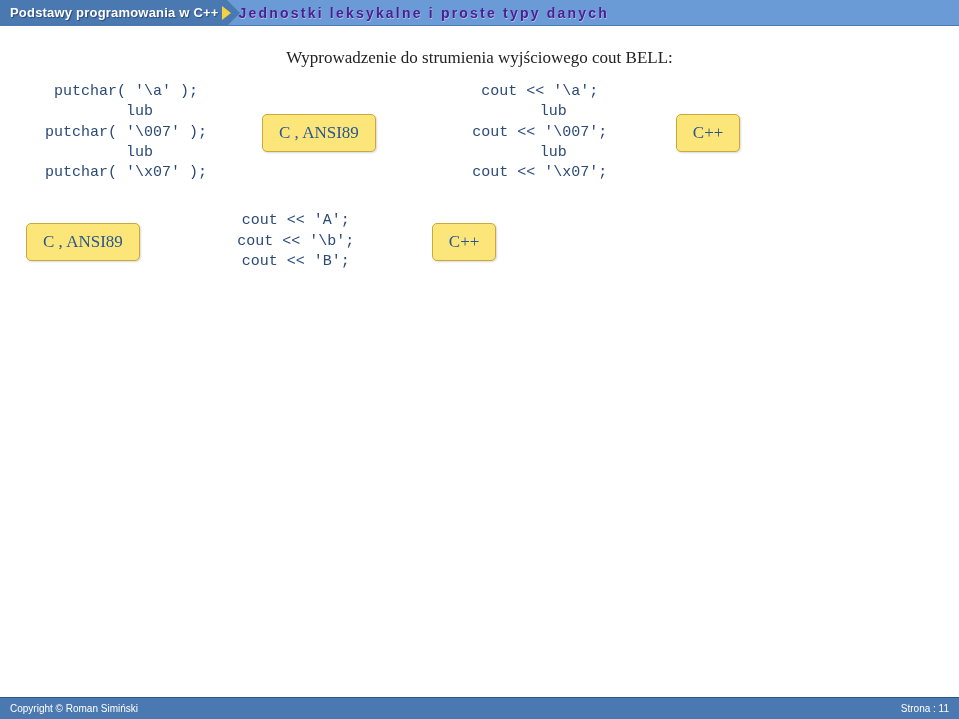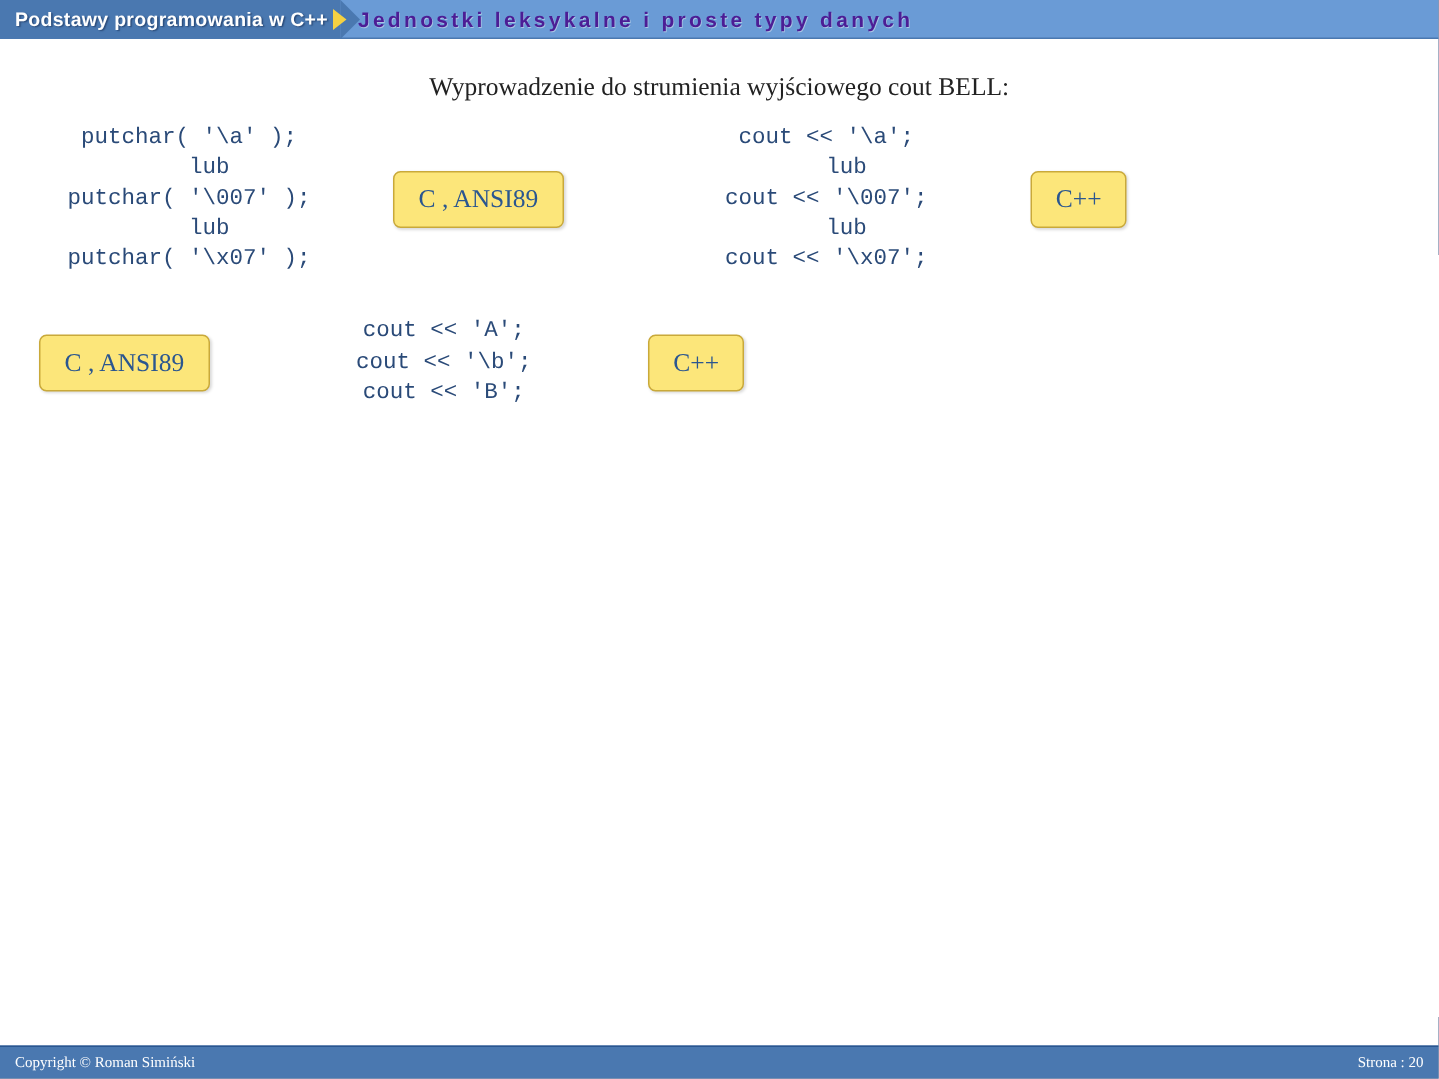--- a/index.html
+++ b/index.html
@@ -56,21 +56,21 @@
   .badge {
     background: #fce67a; border: 1px solid #c9a93a;
     border-radius: 5px; padding: 8px 16px; color: #2a5690;
     font-family: Georgia, serif; font-size: 17px;
     box-shadow: 1px 1px 2px rgba(0,0,0,0.15);
     white-space: nowrap;
   }
   .footer {
     background: #4a78b0; color: #fff; font-size: 10px;
     height: 22px; display: flex; align-items: center; justify-content: space-between;
-    padding: 0 10px; border-top: 1px solid #2a5690; font-family: Liberation Serif, serif;
+    padding: 0 10px; border-top: 1px solid #2a5690;
   }
   .footer .right { }
 </style>
 </head>
 <body>
 <div class="page">
 
 <div class="topbar">
   <div class="topbar-left">
     <span>Podstawy programowania w C++</span>
@@ -85,37 +85,37 @@
 
   <p class="lead">Wyprowadzenie do strumienia wyjściowego cout BELL:</p>
 
   <div class="row">
     <div class="codeblock">putchar( '\a' );
    lub
 putchar( '\007' );
    lub
 putchar( '\x07' );</div>
     <div class="badge">C , ANSI89</div>
-    <div class="codeblock" style="margin-left:39px">cout &lt;&lt; '\a';
+    <div class="codeblock" style="margin-left:28px">cout &lt;&lt; '\a';
    lub
 cout &lt;&lt; '\007';
    lub
 cout &lt;&lt; '\x07';</div>
     <div class="badge">C++</div>
   </div>
 
 
   <div class="row">
     <div class="badge">C , ANSI89</div>
     <div class="codeblock" style="margin-left:20px">cout &lt;&lt; 'A';
 cout &lt;&lt; '\b';
 cout &lt;&lt; 'B';</div>
     <div class="badge">C++</div>
   </div>
 
 </div>
 
 <div class="footer">
   <span>Copyright © Roman Simiński</span>
-  <span class="right">Strona : 20</span>
+  <span class="right">Strona : 11</span>
 </div>
 
 </div>
 
 </body></html>

